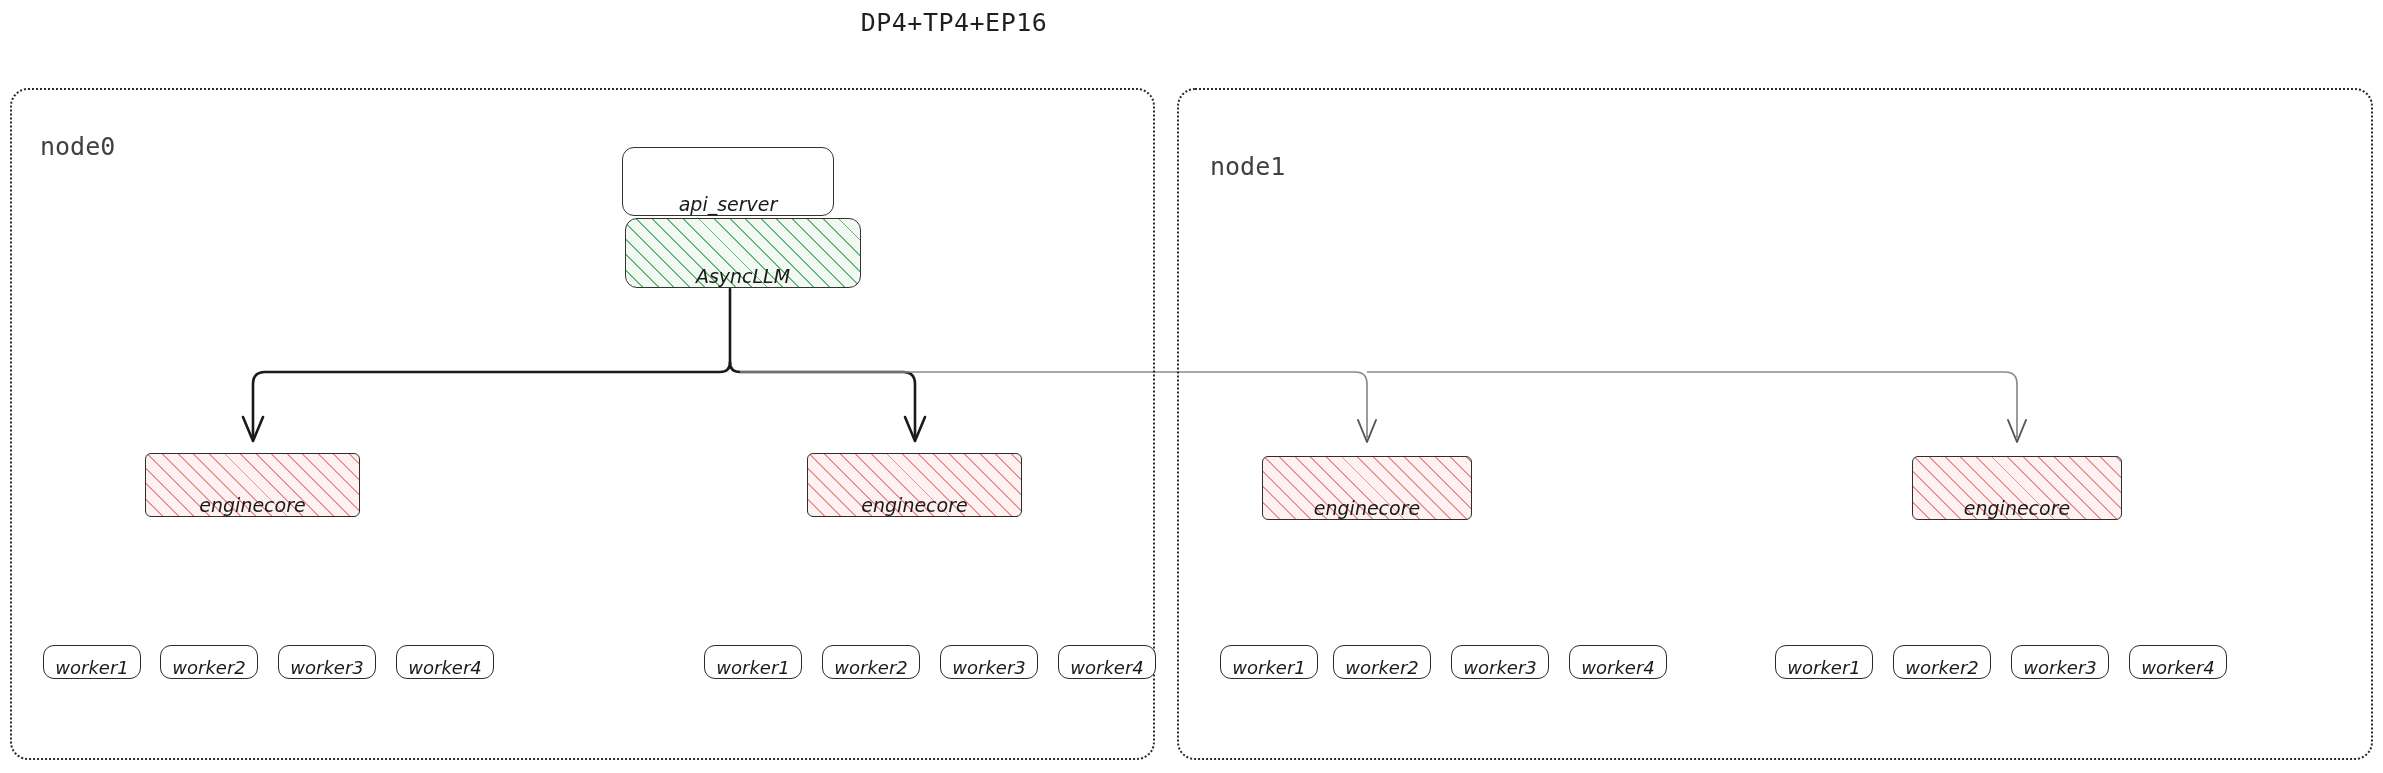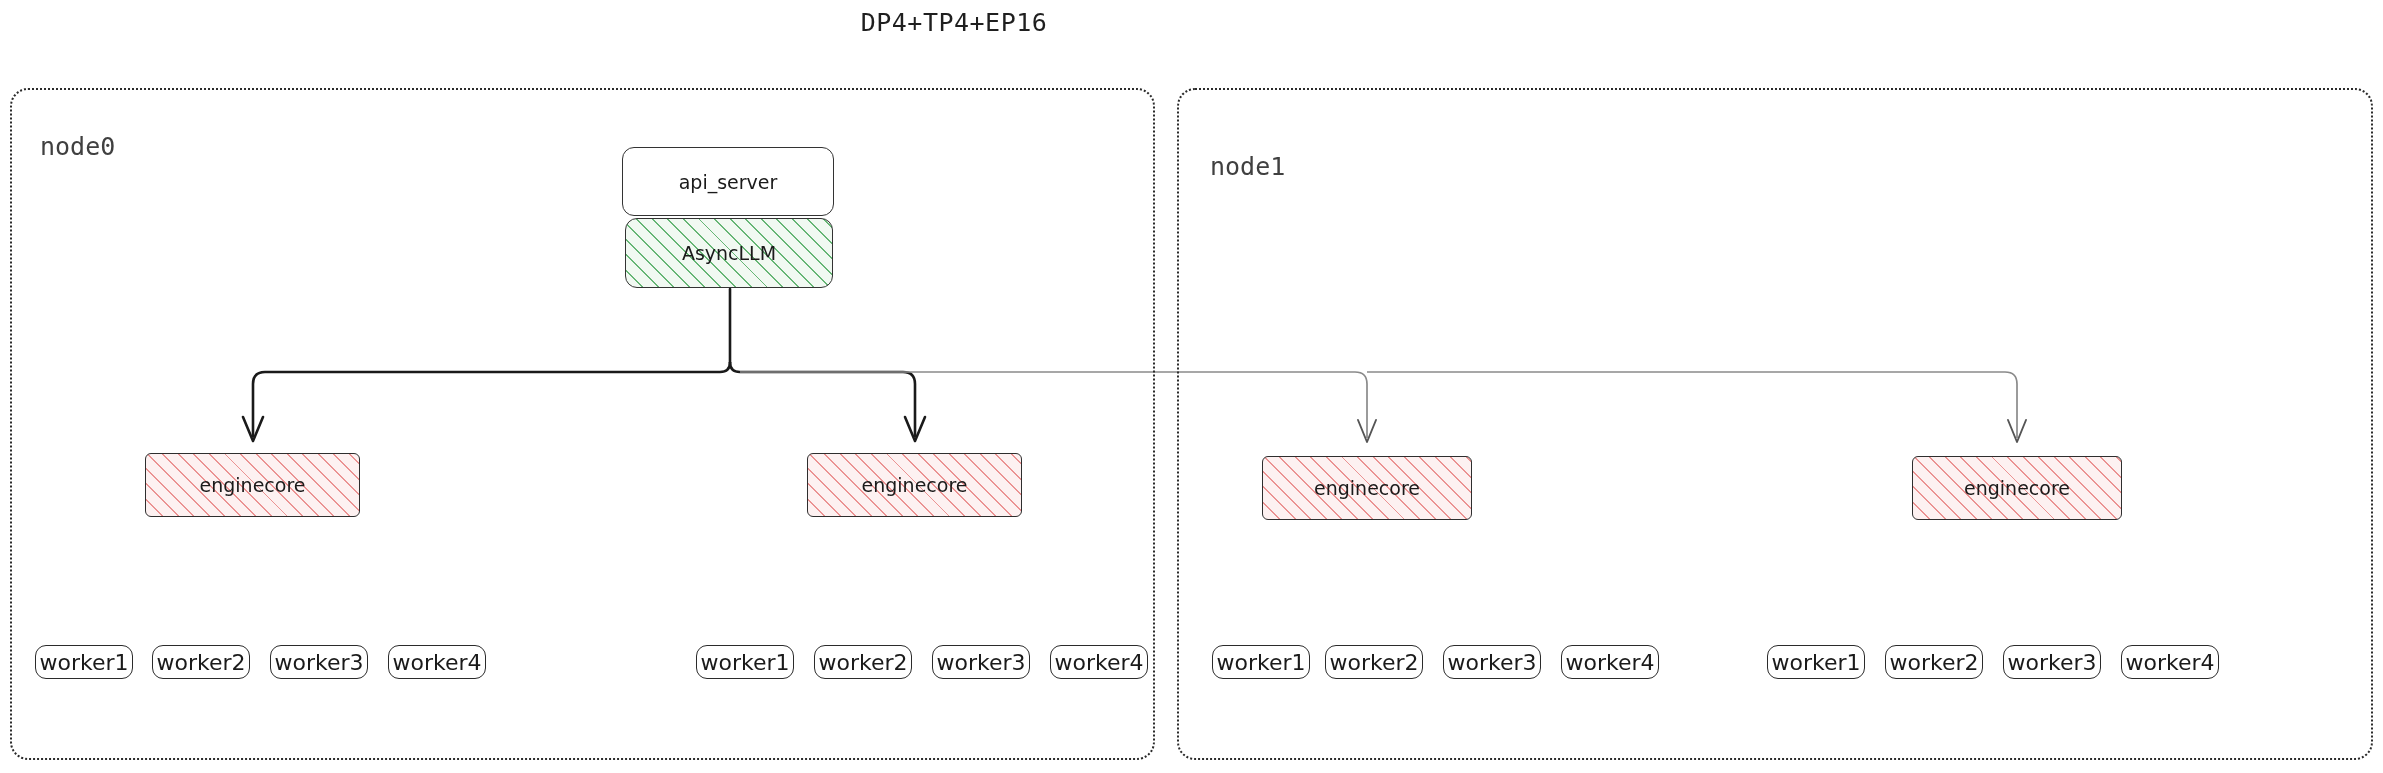--- a/index.html
+++ b/index.html
@@ -38,24 +38,25 @@
     font-family: "DejaVu Sans Mono", monospace;
     font-size: 25px;
     color: #404040;
     letter-spacing: 0px;
     white-space: nowrap;
   }
   .rbox {
     position: absolute;
     box-sizing: border-box;
     display: flex;
-    align-items: center;
+    align-items: flex-end;
     justify-content: center;
     color: #1a1a1a;
     white-space: nowrap;
+    font-style: italic;
   }
   .rbox.plain {
     background: #ffffff;
     border: 1.8px solid #333333;
     border-radius: 12px;
     font-size: 19px;
   }
   .rbox.green {
     border: 1.8px solid #333333;
     border-radius: 12px;
@@ -79,22 +80,23 @@
       rgba(232,130,130,0.85) 0px,
       rgba(232,130,130,0.85) 1.4px,
       rgba(0,0,0,0) 1.4px,
       rgba(0,0,0,0) 11px
     );
   }
   .rbox.worker {
     background: #ffffff;
     border: 1.9px solid #2b2b2b;
     border-radius: 11px;
-    font-size: 22px;
+    font-size: 18px;
     height: 34px;
+    margin-left: 8px;
   }
   .rbox .lbl { pointer-events: none; }
   #edges {
     position: absolute;
     left: 0;
     top: 0;
     width: 2383px;
     height: 773px;
     pointer-events: none;
   }
@@ -125,21 +127,21 @@
 
   <div class="node-box" style="left:10px; top:88px; width:1145px; height:672px;"></div>
   <div class="node-label" style="left:40px; top:132px;">node0</div>
 
   <div class="node-box" style="left:1177px; top:88px; width:1196px; height:672px;"></div>
   <div class="node-label" style="left:1210px; top:124px;margin-top:28px;">node1</div>
 
   <div class="rbox plain" style="left:622px; top:147px; width:212px; height:69px;">
     <span class="lbl">api_server</span>
   </div>
-  <div class="rbox green" style="left:625px; top:218px; width:208px; height:70px;">
+  <div class="rbox green" style="left:625px; top:218px; width:236px; height:70px;">
     <span class="lbl">AsyncLLM</span>
   </div>
 
   <div class="rbox pink" style="left:145px; top:453px; width:215px; height:64px;">
     <span class="lbl">enginecore</span>
   </div>
   <div class="rbox pink" style="left:807px; top:453px; width:215px; height:64px;">
     <span class="lbl">enginecore</span>
   </div>
   <div class="rbox pink" style="left:1262px; top:456px; width:210px; height:64px;">

